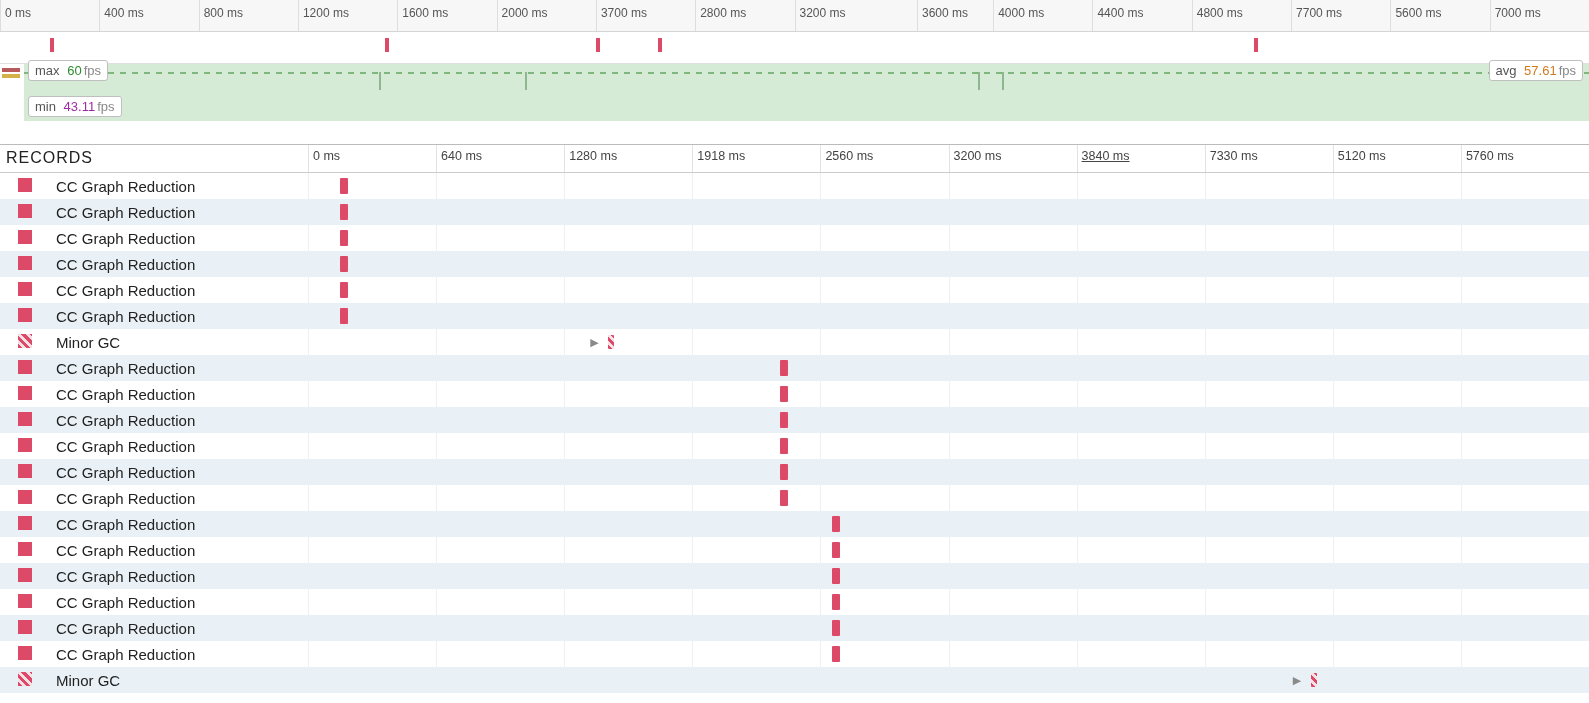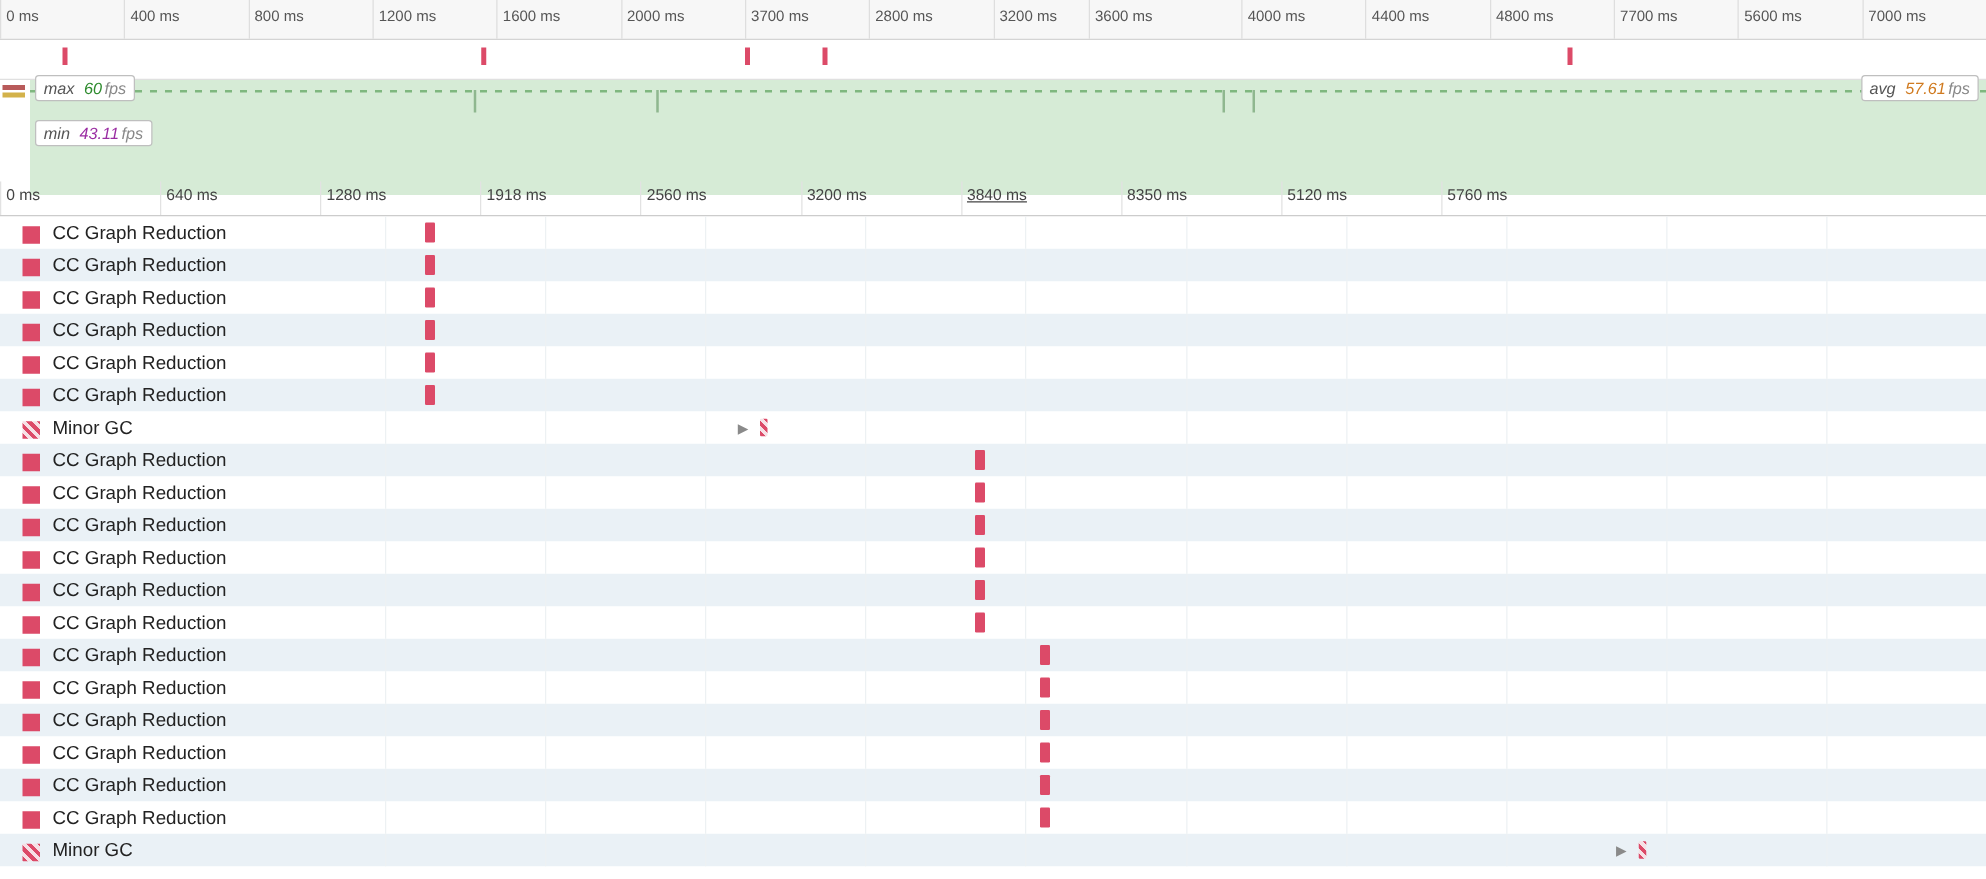--- a/index.html
+++ b/index.html
@@ -5,21 +5,21 @@
   * { box-sizing: border-box; margin: 0; padding: 0; }
   html, body { width: 1589px; height: 703px; font-family: "Segoe UI", Arial, sans-serif; font-size: 14px; color: #2a2a2a; background: #fff; overflow: hidden; }
   .root { display: flex; flex-direction: column; width: 100%; height: 100%; }
 
   
   .overview { position: relative; height: 145px; border-bottom: 1px solid #bbb; }
   .ov-ruler { position: relative; height: 32px; background: #f7f7f7; border-bottom: 1px solid #d4d4d4; }
   .ov-tick { position: absolute; top: 0; bottom: 0; border-left: 1px solid #dedede; font-size: 12px; color: #555; padding-left: 4px; padding-top: 6px; white-space: nowrap; }
   .ov-marker-lane { position: relative; height: 32px; background:#fff; border-bottom:1px solid #e0e0e0; }
   .ov-marker { position:absolute; top:6px; width:4px; height:14px; background:#dc4a68; }
-  .ov-fps   { position:relative; height:92px;font-style:italic; }
+  .ov-fps   { position:relative; height:57px; }
   .ov-fps-bg { position:absolute; left:24px; right:0; top:0; bottom:0;
                background: linear-gradient(#d6ebd6,#d6ebd6); }
   .ov-fps-line { position:absolute; left:24px; right:0; top:8px; height:2px; 
                  background: repeating-linear-gradient(to right,#7fb77f 0 6px,transparent 6px 12px);}
   .ov-fps-dip { position:absolute; top:8px; width:2px; background:#8fb78f; }
   .badge { position:absolute; background:#fff; border:1px solid #bfbfbf; border-radius:3px;
            font-size:13px; padding:2px 6px; white-space:nowrap; }
   .badge .lbl { color:#555; margin-right:4px;}
   .badge .val-green { color:#2e8b2e; }
   .badge .val-purple { color:#9b2ea3; }
@@ -32,21 +32,21 @@
   
   .records { flex:1; display:flex; flex-direction:column; overflow:hidden; }
   .hdr-row { display:flex; height:28px; border-bottom:1px solid #ccc; background:#fff; }
   .hdr-left { width:308px; padding:4px 6px; font-size:16px; letter-spacing:1px; color:#222; }
   .hdr-right { position:relative; flex:1; }
   .rec-tick { position:absolute; top:0; bottom:0; border-left:1px solid #e2e2e2; padding-left:4px; padding-top:4px; font-size:12.5px; color:#444; }
 
   .rows { flex:1; overflow:hidden; }
   .row { display:flex; height:26px; align-items:center; }
   .row:nth-child(even){ background:#eaf1f6; }
-  .row-left { width:308px; display:flex; align-items:flex-end; gap:10px; padding-left:18px; font-size:15px; color:#222;}
+  .row-left { width:308px; display:flex; align-items:flex-start; gap:24px; padding-left:18px; font-size:15px; color:#222;}
   .swatch { width:14px; height:14px; background:#dc4a68; flex:none; }
   .swatch.hatched { background: repeating-linear-gradient(45deg,#dc4a68 0 3px,#f6e0e5 3px 6px);}
   .row-right { position:relative; flex:1; height:100%; }
   .grid-line { position:absolute; top:0; bottom:0; border-left:1px solid #edf1f3; }
   .marker { position:absolute; top:5px; width:8px; height:16px; background:#dc4a68; border-radius:1px; }
   .marker.sm { width:6px; height:14px; top:6px; }
   .marker.hatched { background: repeating-linear-gradient(45deg,#dc4a68 0 3px,#f6e0e5 3px 6px);}
   .expander { position:absolute; top:7px; color:#8a8a8a; font-size:11px; }
 </style>
 </head>
@@ -57,21 +57,21 @@
   <div class="ov-ruler" id="ov-ruler">
         <div class="ov-tick" style="left: 0px;">0 ms</div>
         <div class="ov-tick" style="left: 99.3125px;">400 ms</div>
         <div class="ov-tick" style="left: 198.625px;">800 ms</div>
         <div class="ov-tick" style="left: 297.938px;">1200 ms</div>
         <div class="ov-tick" style="left: 397.25px;">1600 ms</div>
         <div class="ov-tick" style="left: 496.562px;">2000 ms</div>
         <div class="ov-tick" style="left: 595.875px;">3700 ms</div>
         <div class="ov-tick" style="left: 695.188px;">2800 ms</div>
         <div class="ov-tick" style="left: 794.5px;">3200 ms</div>
-        <div class="ov-tick" style="left: 871px;">3600 ms</div>
+        <div class="ov-tick" style="left: 917px;">3600 ms</div>
         <div class="ov-tick" style="left: 993.125px;">4000 ms</div>
         <div class="ov-tick" style="left: 1092.44px;">4400 ms</div>
         <div class="ov-tick" style="left: 1191.75px;">4800 ms</div>
         <div class="ov-tick" style="left: 1291.06px;">7700 ms</div>
         <div class="ov-tick" style="left: 1390.38px;">5600 ms</div>
         <div class="ov-tick" style="left: 1489.69px;">7000 ms</div>
       </div>
   <div class="ov-marker-lane" id="ov-lane">
         <div class="ov-marker" style="left: 49.6562px;"></div>
         <div class="ov-marker" style="left: 384.836px;"></div>
@@ -102,29 +102,30 @@
     </div>
     <div class="badge" style="right:6px; top:-4px;">
       <span class="lbl">avg</span>
       <span class="val-orange">57.61</span><span class="unit">fps</span>
     </div>
   </div>
 </div>
 
 <div class="records">
   <div class="hdr-row">
+    <div class="hdr-left">RECORDS</div>
     <div class="hdr-right" id="rec-ruler">
           <div class="rec-tick" style="left: 0px;">0 ms</div>
           <div class="rec-tick" style="left: 128.1px;">640 ms</div>
           <div class="rec-tick" style="left: 256.2px;">1280 ms</div>
           <div class="rec-tick" style="left: 384.3px;">1918 ms</div>
           <div class="rec-tick" style="left: 512.4px;">2560 ms</div>
           <div class="rec-tick" style="left: 640.5px;">3200 ms</div>
           <div class="rec-tick" style="left: 768.6px; text-decoration: underline;">3840 ms</div>
-          <div class="rec-tick" style="left: 896.7px;">8350 ms</div>
+          <div class="rec-tick" style="left: 896.7px;">7330 ms</div>
           <div class="rec-tick" style="left: 1024.8px;">5120 ms</div>
           <div class="rec-tick" style="left: 1152.9px;">5760 ms</div>
         </div>
   </div>
   <div class="rows" id="rows">
         <div class="row">
           <div class="row-left">
             <span class="swatch"></span>
             <span>CC Graph Reduction</span>
           </div>

